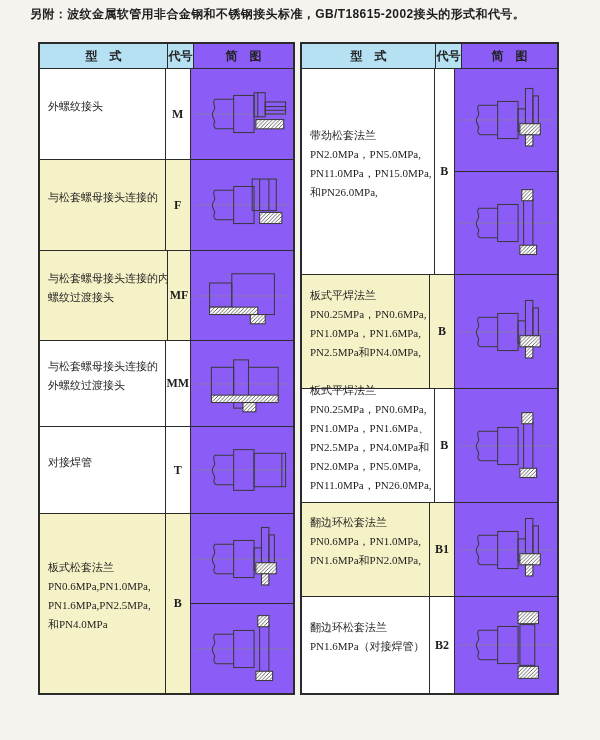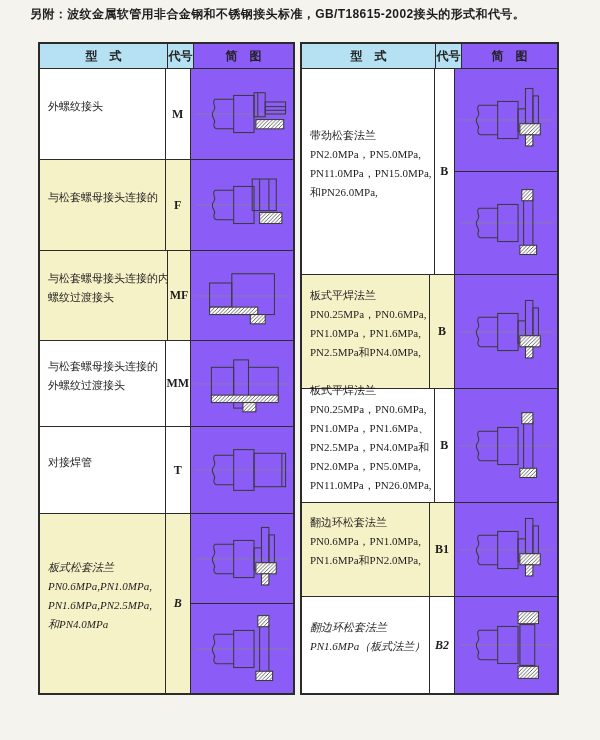--- a/index.html
+++ b/index.html
@@ -23,21 +23,21 @@
     position:absolute;top:42px;height:653px;
     border:2px solid var(--line,#2b2b2b);
     box-sizing:border-box;
     background:#fff;
     display:flex;flex-direction:column;
   }
   #tblL{left:38px;width:257px;}
   #tblR{left:300px;width:259px;}
   .row{display:flex;box-sizing:border-box;flex:0 0 auto;}
   .row + .row{border-top:1px solid var(--line,#2b2b2b);}
-  .row.grow{flex:1 1 auto;font-style:italic;}
+  .row.grow{flex:1 1 auto;}
   .hd{height:24px;background:var(--header-bg,#b5e1f2);}
   .cell{box-sizing:border-box;}
   .ct{width:127px;display:flex;flex-direction:column;justify-content:center;padding:4px 2px 20px 8px;}
   #tblR .ct{width:133px;}
   .cc{width:26px;display:flex;align-items:center;justify-content:center;}
   .cd{flex:1 1 auto;display:flex;flex-direction:column;background:#8b5cf6;}
   .cc,.cd{border-left:1px solid var(--line,#2b2b2b);}
   .hd .cell{display:flex;align-items:center;justify-content:center;
     font-size:12px;font-weight:bold;color:#222;padding:0;}
   .hl{background:var(--highlight-bg,#f6f2c8);}
@@ -339,21 +339,21 @@
               <rect x="70" y="42" width="22" height="12" fill="url(#hatch)" stroke="#3a3a3a" stroke-width="1.1"></rect>
               <rect x="76" y="54" width="8" height="12" fill="url(#hatch)" stroke="#3a3a3a" stroke-width="1.1"></rect>
             </svg>
           </div>
       </div>
     </div>
 
     <div class="row grow">
       <div class="cell ct">
         <div class="tline">翻边环松套法兰</div>
-        <div class="tline">PN1.6MPa（板式法兰）</div>
+        <div class="tline">PN1.6MPa（对接焊管）</div>
       </div>
       <div class="cell cc">
           <span class="code">B2</span>
         </div>
       <div class="cell cd">
         <div class="sub">
             <svg viewBox="0 0 110 76">
               <line x1="4" y1="38" x2="106" y2="38" stroke="#8a8a8a" stroke-width="0.7"></line>
               <path d="M46,22H26c-5,4,3,8-2,13c-4,6,4,9,1,13c-1,2,0,6,3,6h18" fill="none" stroke="#3a3a3a" stroke-width="1.1"></path>
               <rect x="46" y="18" width="22" height="40" fill="none" stroke="#3a3a3a" stroke-width="1.1"></rect>

